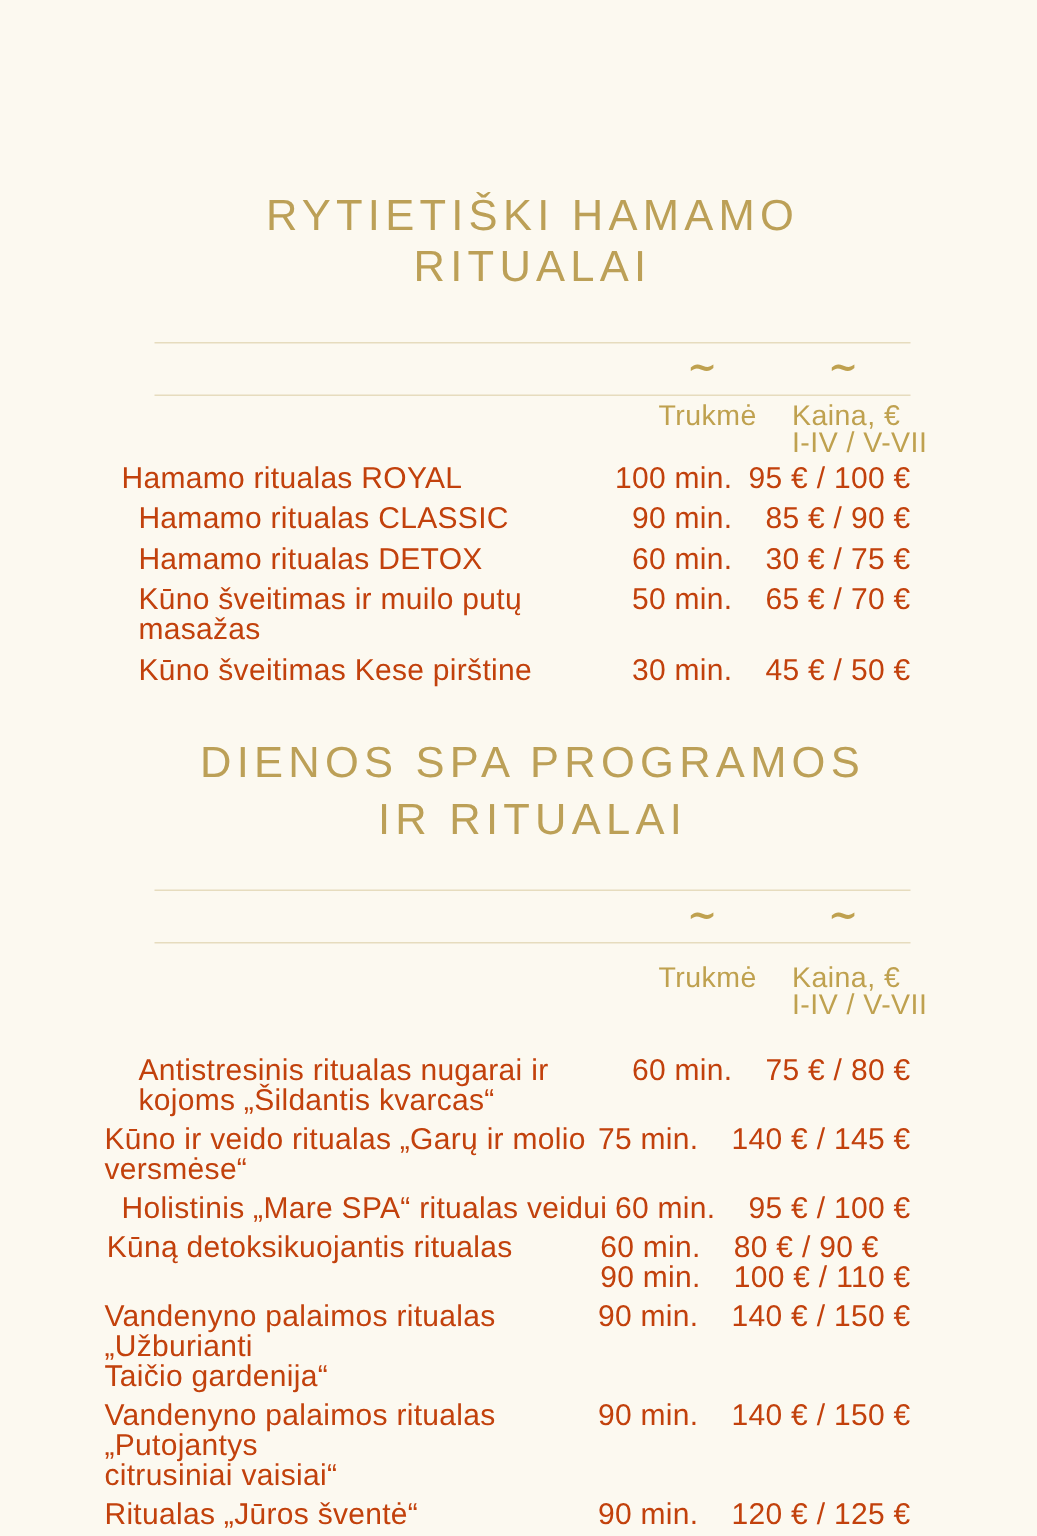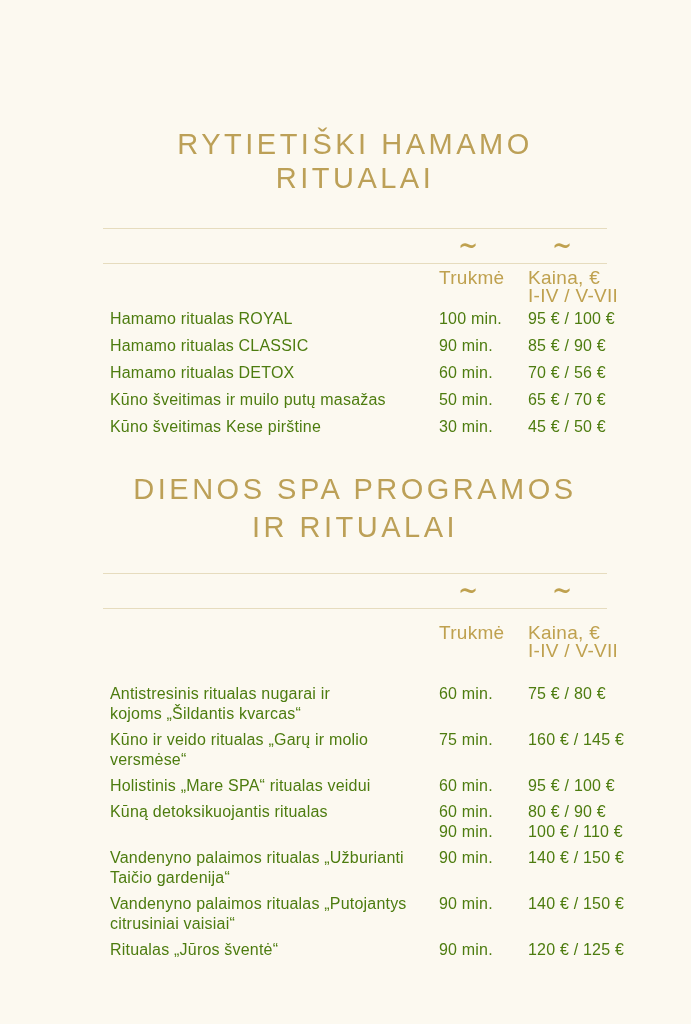--- a/index.html
+++ b/index.html
@@ -68,24 +68,25 @@
   }
   .section-2 .col-headers { margin-top: 15px; }
   .col-spacer { width: 336px; flex: none; }
   .col-h-duration { width: 89px; flex: none; }
   .col-h-price { white-space: pre-line; flex: none; }
 
   .rows { margin-top: 4px; }
   .section-2 .rows { margin-top: 24px; }
   .row {
     display: flex;
-    color: #4d7c0f;
-    font-size: 16px;
+    color: #c2410c;
+    font-size: 20px;
     line-height: 20px;
     letter-spacing: 0.2px;
+    justify-content: flex-end;
   }
   .section-1 .row { margin-bottom: 7px; }
   .section-2 .row { margin-bottom: 6px; }
   .cell-name {
     width: 329px;
     padding-left: 7px;
     flex: none;
     white-space: pre-line;
   }
   .cell-duration {
@@ -126,21 +127,21 @@
           <span class="cell-price">95 € / 100 €</span>
         </div>
         <div class="row">
           <span class="cell-name">Hamamo ritualas CLASSIC</span>
           <span class="cell-duration">90 min.</span>
           <span class="cell-price">85 € / 90 €</span>
         </div>
         <div class="row">
           <span class="cell-name">Hamamo ritualas DETOX</span>
           <span class="cell-duration">60 min.</span>
-          <span class="cell-price">70 € / 56 €</span>
+          <span class="cell-price">30 € / 75 €</span>
         </div>
         <div class="row">
           <span class="cell-name">Kūno šveitimas ir muilo putų masažas</span>
           <span class="cell-duration">50 min.</span>
           <span class="cell-price">65 € / 70 €</span>
         </div>
         <div class="row">
           <span class="cell-name">Kūno šveitimas Kese pirštine</span>
           <span class="cell-duration">30 min.</span>
           <span class="cell-price">45 € / 50 €</span>
@@ -168,21 +169,21 @@
         <div class="row">
           <span class="cell-name">Antistresinis ritualas nugarai ir
 kojoms „Šildantis kvarcas“</span>
           <span class="cell-duration">60 min.</span>
           <span class="cell-price">75 € / 80 €</span>
         </div>
         <div class="row">
           <span class="cell-name">Kūno ir veido ritualas „Garų ir molio
 versmėse“</span>
           <span class="cell-duration">75 min.</span>
-          <span class="cell-price">160 € / 145 €</span>
+          <span class="cell-price">140 € / 145 €</span>
         </div>
         <div class="row">
           <span class="cell-name">Holistinis „Mare SPA“ ritualas veidui</span>
           <span class="cell-duration">60 min.</span>
           <span class="cell-price">95 € / 100 €</span>
         </div>
         <div class="row">
           <span class="cell-name">Kūną detoksikuojantis ritualas</span>
           <span class="cell-duration">60 min.
 90 min.</span>

